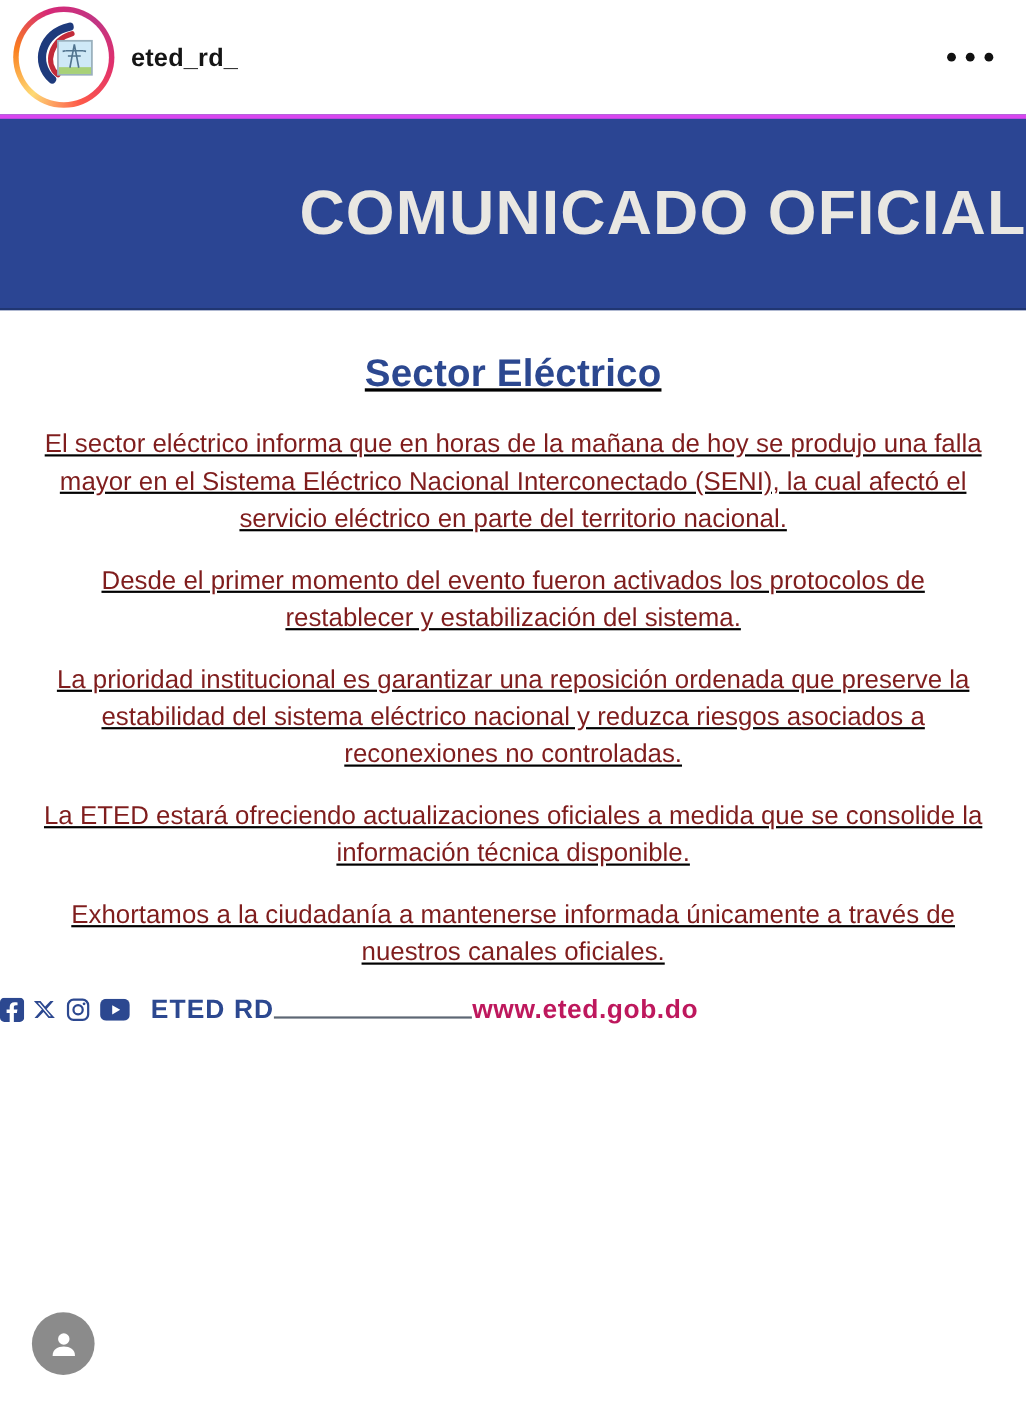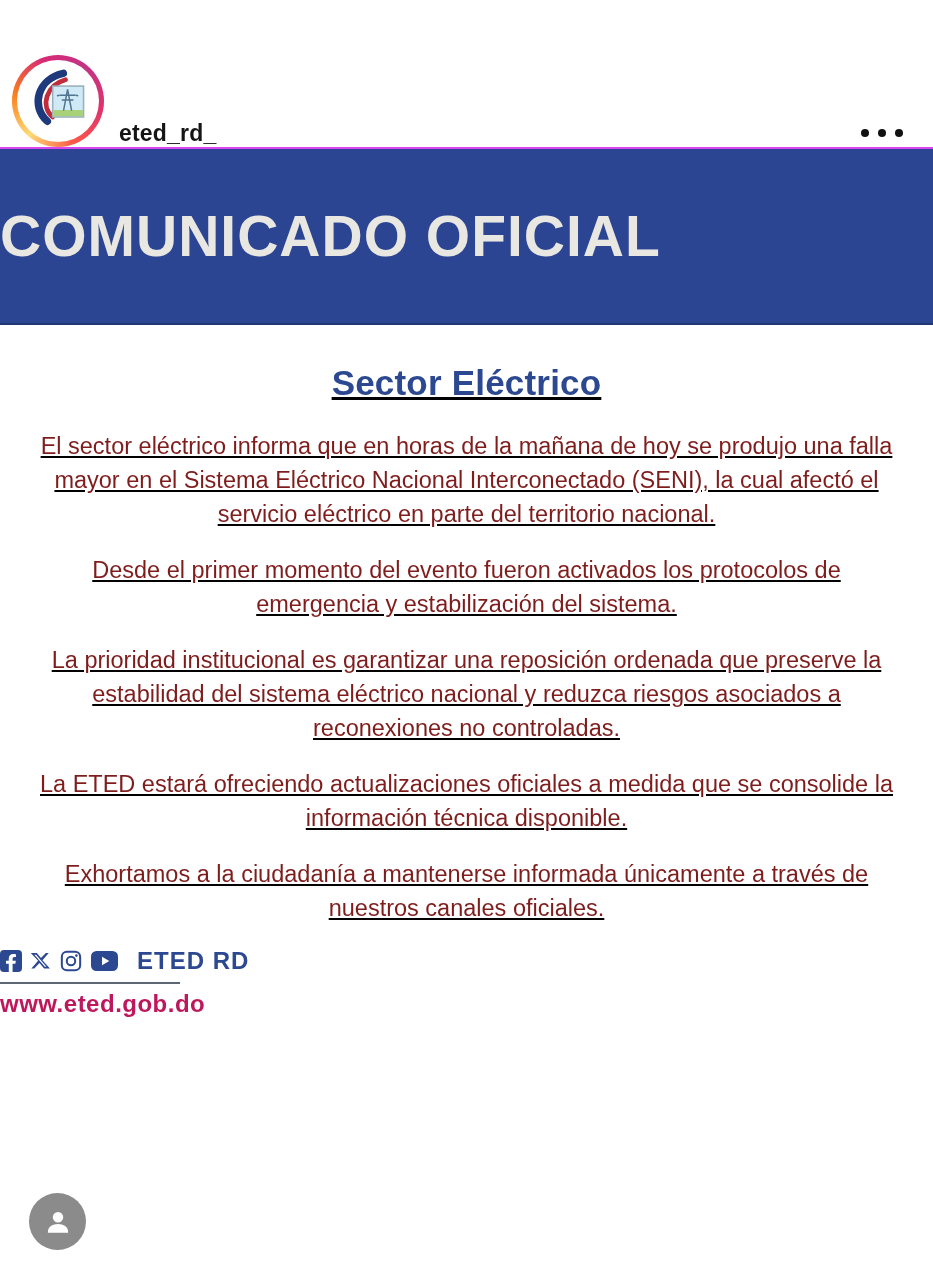--- a/index.html
+++ b/index.html
@@ -6,23 +6,23 @@
   html,body { width:933px; height:1280px; }
   body {
     background:#ffffff;
     font-family:"Liberation Sans", sans-serif;
     position:relative;
     overflow:hidden;
   }
 
   
   .post-header {
-    height:147px;
-    display:flex;
-    align-items:flex-end;
+    height:104px;
+    display:flex;
+    align-items:center;
     padding:0 30px 0 12px;
     background:#fff;
   }
   .avatar-ring {
     width:92px; height:92px;
     border-radius:50%;
     background:conic-gradient(from 220deg,#feda75,#fa7e1e,#d62976,#c13584,#e1306c,#fd5949,#feda75);
     display:flex; align-items:center; justify-content:center;
     flex:0 0 auto;
     cursor:pointer;
@@ -53,25 +53,25 @@
     width:8px; height:8px;
     border-radius:50%;
     background:#111;
     display:block;
   }
 
   
   .banner {
     height:178px;
     background:#2b4593;
-    border-top:2px solid #d946ef;
+    border-top:4px solid #d946ef;
     border-bottom:2px solid #203672;
     display:flex;
     align-items:center;
-    justify-content:flex-start;
+    justify-content:flex-end;
   }
   .banner-title {
     color:#e9e7e2;
     font-size:57px;
     font-weight:800;
     letter-spacing:1px;
     white-space:nowrap;
   }
 
   
@@ -92,22 +92,22 @@
     line-height:34px;
     color:#7f1d1d;
     max-width:858px;
     margin:0 auto 22px;
   }
 
   
   .post-footer {
     margin-top:12px;
     display:flex;
-    flex-direction:column;
-    align-items:flex-start;
+    flex-direction:row;
+    align-items:flex-end;
   }
   .social-row {
     display:flex;
     align-items:center;
     gap:9px;
   }
   .social-row svg { display:block; }
   .brand-name {
     color:#2c4890;
     font-size:24px;
@@ -173,21 +173,21 @@
 
 <div>
 
   <div class="banner">
     <div class="banner-title">COMUNICADO OFICIAL</div>
   </div>
 
   <div class="content">
     <div class="content-title">Sector Eléctrico</div>
     <p>El sector eléctrico informa que en horas de la mañana de hoy se produjo una falla mayor en el Sistema Eléctrico Nacional Interconectado (SENI), la cual afectó el servicio eléctrico en parte del territorio nacional.</p>
-    <p>Desde el primer momento del evento fueron activados los protocolos de emergencia y estabilización del sistema.</p>
+    <p>Desde el primer momento del evento fueron activados los protocolos de restablecer y estabilización del sistema.</p>
     <p>La prioridad institucional es garantizar una reposición ordenada que preserve la estabilidad del sistema eléctrico nacional y reduzca riesgos asociados a reconexiones no controladas.</p>
     <p>La ETED estará ofreciendo actualizaciones oficiales a medida que se consolide la información técnica disponible.</p>
     <p>Exhortamos a la ciudadanía a mantenerse informada únicamente a través de nuestros canales oficiales.</p>
   </div>
 
   <div class="post-footer">
     <div class="social-row">
       <svg width="22" height="22" viewBox="0 0 22 22">
         <rect width="22" height="22" rx="4" fill="#2c4890"></rect>
         <path d="M12.6 22 v-8.2 h2.75 l.5-3.1 h-3.25 v-2 c0-.9.45-1.75 1.85-1.75 h1.5 V4.3 c-.9-.13-1.85-.2-2.8-.2 -2.65 0-4.35 1.6-4.35 4.4 v2.2 H6 v3.1 h2.8 V22 z" fill="#fff"></path>

